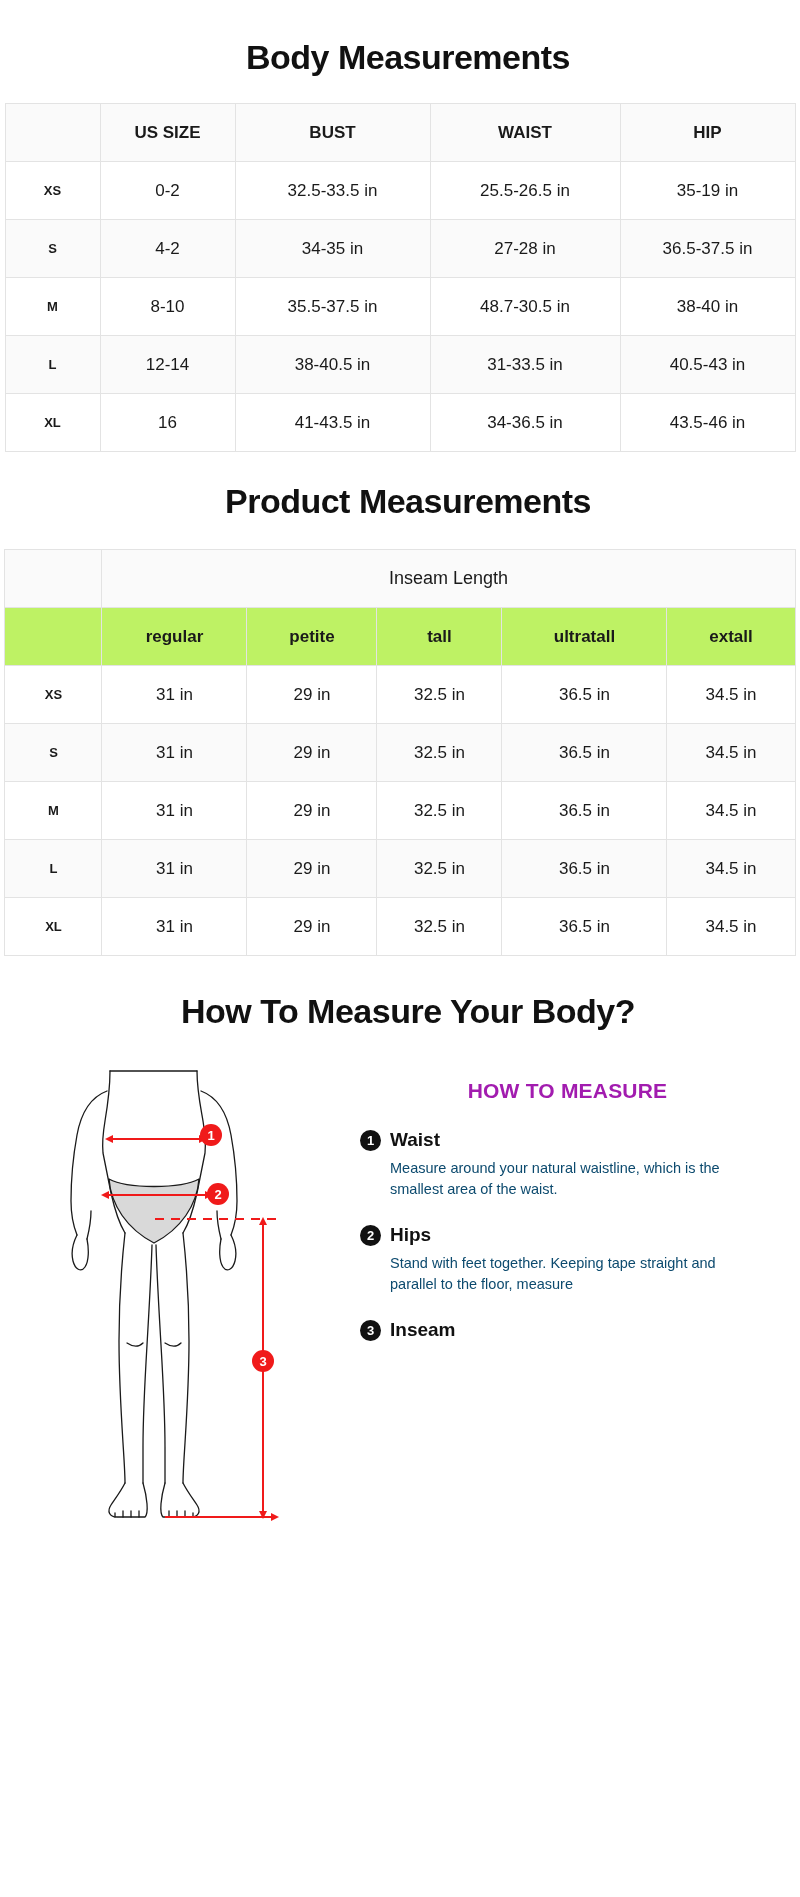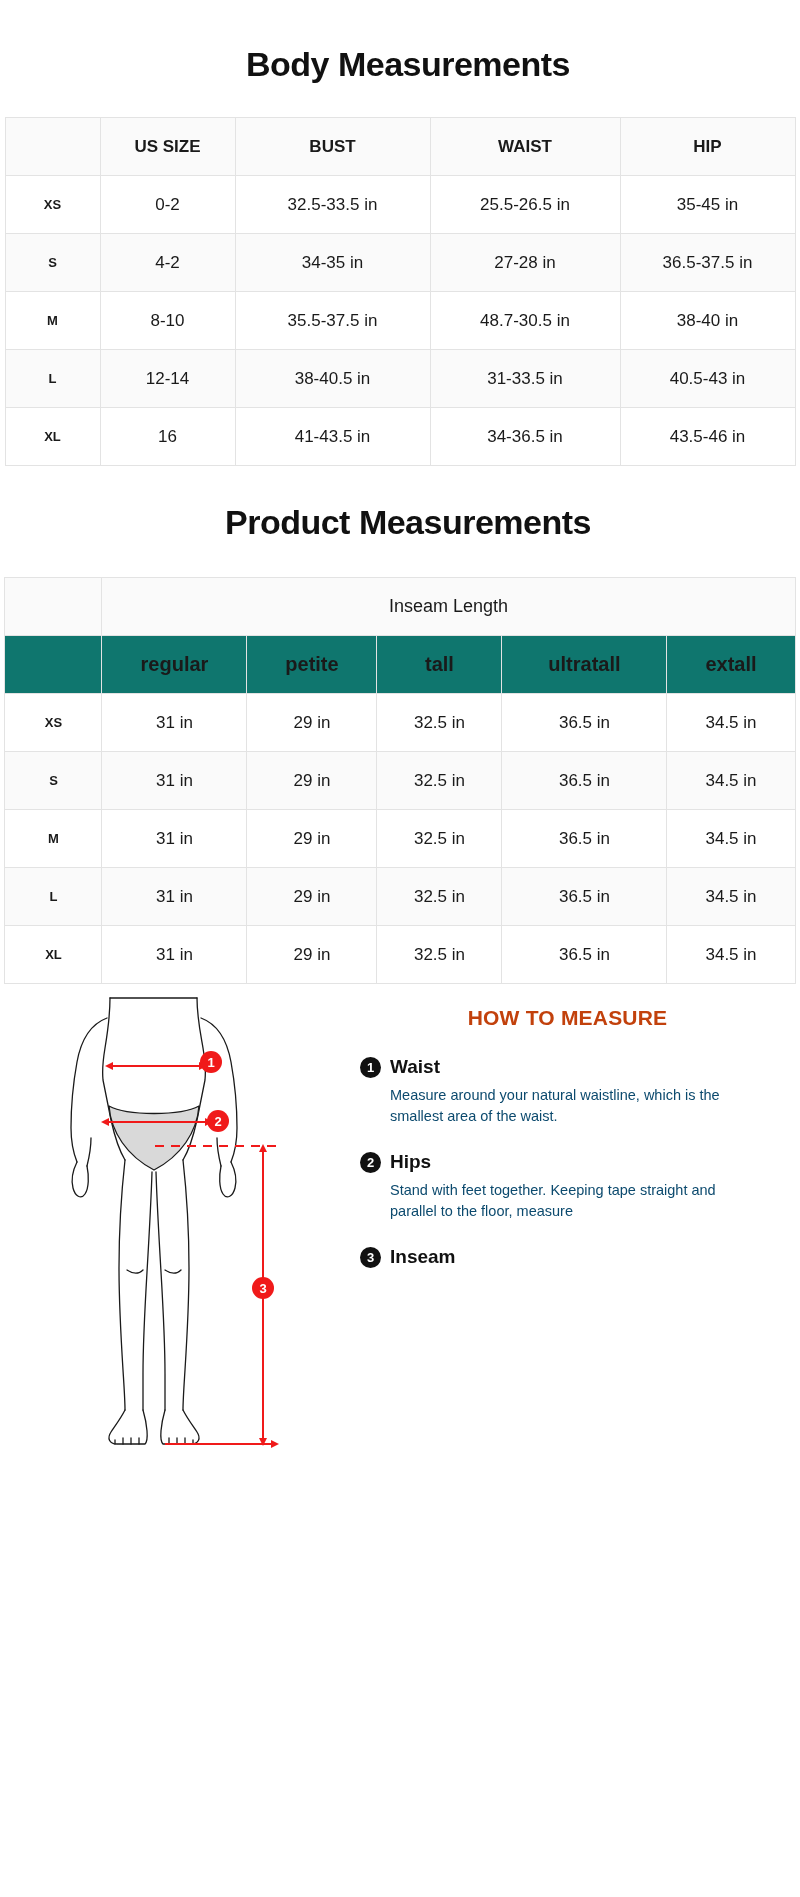--- a/index.html
+++ b/index.html
@@ -19,21 +19,21 @@
     margin: 0 auto;
     padding: 0 0 40px 0;
     box-sizing: border-box;
   }
   .section-title {
     text-align: center;
     font-size: 34px;
     font-weight: bold;
     letter-spacing: -0.5px;
     color: #111111;
-    margin: 11px;
+    margin: 4px;
     padding: 30px 0 22px 16px;
   }
   .title-body { padding-top: 34px; }
   .title-product { padding-top: 26px; padding-bottom: 24px; }
   .title-how { padding-top: 32px; padding-bottom: 26px; }
 
   table.size-table {
     border-collapse: collapse;
     width: 790px;
     margin: 4px auto;
@@ -80,22 +80,22 @@
   table.product-table col.p3 { width: 125px; }
   table.product-table col.p4 { width: 165px; }
   table.product-table col.p5 { width: 128px; }
   table.product-table th.group {
     font-weight: normal;
     font-size: 18px;
     background: #fafafa;
   }
   table.product-table th.sub {
     font-weight: bold;
-    font-size: 20px;
-    background: #0f766e;
+    font-size: 17px;
+    background: #bef264;
   }
   table.product-table th.corner-blank {
     background: #fafafa;
     border-bottom-color: #e3e3e3;
   }
 
   
   .howto {
     display: flex;
     width: 790px;
@@ -113,21 +113,21 @@
   .howto-right {
     flex: 1 1 auto;
     padding-top: 18px;
     padding-right: 20px;
   }
   .howto-heading {
     font-size: 21px;
     font-weight: bold;
     text-align: center;
     margin: 0 0 26px 0;
-    color: #c2410c;
+    color: #a21caf;
     letter-spacing: 0.2px;
   }
   .measure-item {
     margin-bottom: 24px;
   }
   .measure-item-head {
     display: flex;
     align-items: center;
     gap: 9px;
     margin-bottom: 7px;
@@ -190,21 +190,21 @@
         <th>WAIST</th>
         <th>HIP</th>
       </tr>
     </thead>
     <tbody>
       <tr>
         <td class="rowhead">XS</td>
         <td>0-2</td>
         <td>32.5-33.5 in</td>
         <td>25.5-26.5 in</td>
-        <td>35-45 in</td>
+        <td>35-19 in</td>
       </tr>
       <tr class="zebra">
         <td class="rowhead">S</td>
         <td>4-2</td>
         <td>34-35 in</td>
         <td>27-28 in</td>
         <td>36.5-37.5 in</td>
       </tr>
       <tr>
         <td class="rowhead">M</td>
@@ -292,20 +292,21 @@
         <td class="rowhead">XL</td>
         <td>31 in</td>
         <td>29 in</td>
         <td>32.5 in</td>
         <td>36.5 in</td>
         <td>34.5 in</td>
       </tr>
     </tbody>
   </table>
 
+  <h1 class="section-title title-how">How To Measure Your Body?</h1>
 
   <div class="howto">
     <div class="howto-left">
       <div class="figure-wrap">
         <svg class="figure" width="340" height="470" viewBox="0 0 340 470" xmlns="http://www.w3.org/2000/svg">
           <g fill="none" stroke="#1a1a1a" stroke-width="1.3" stroke-linecap="round" stroke-linejoin="round">
 
             <path d="M95 10 C95 30, 92 48, 90 60 C88 72, 87 82, 88 92 L96 132 C100 150, 104 162, 110 172"></path>
             <path d="M182 10 C182 30, 186 48, 188 60 C190 72, 191 82, 190 92 L182 132 C178 150, 174 162, 168 172"></path>
             <path d="M95 10 L182 10"></path>

